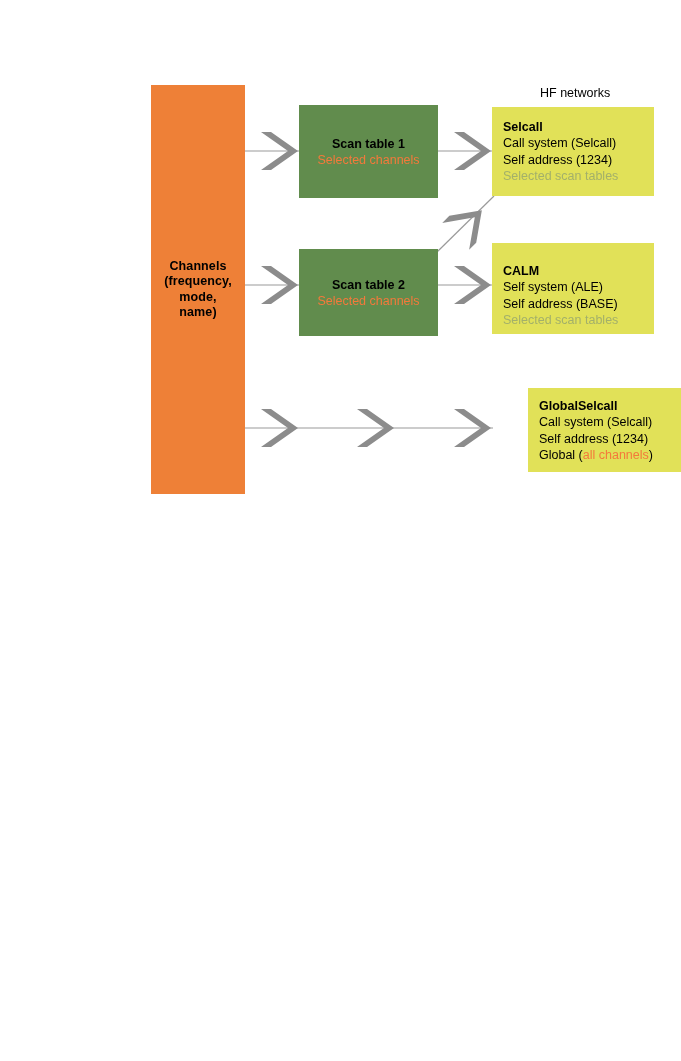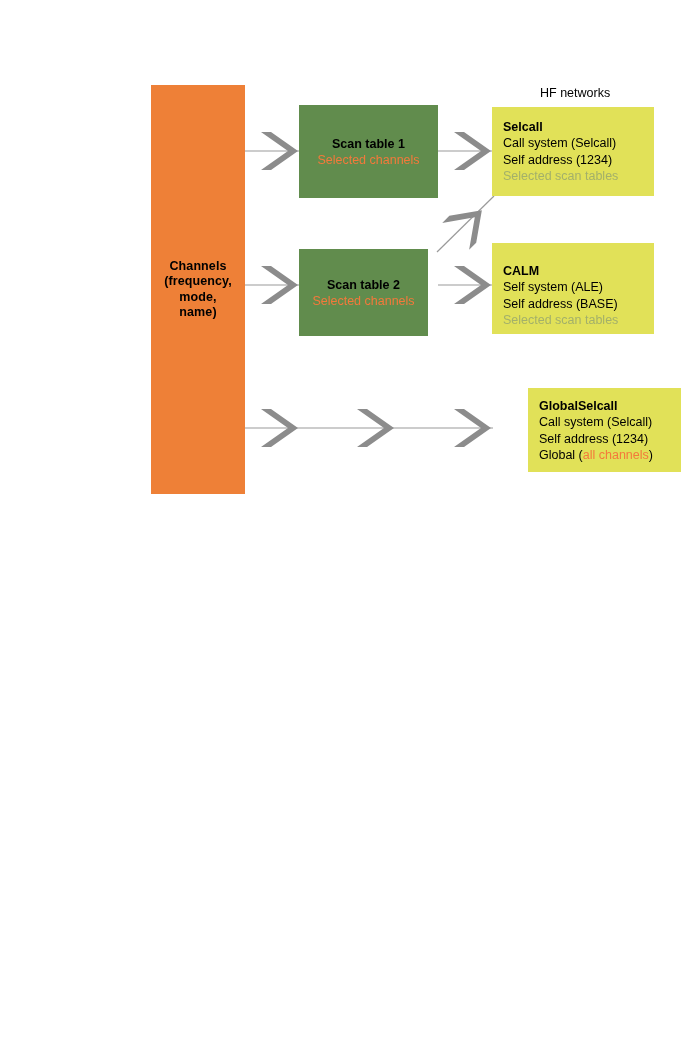--- a/index.html
+++ b/index.html
@@ -171,21 +171,21 @@
     </div>
   </div>
 
   <div class="box box-green" style="left:299px; top:105px; width:139px; height:93px;">
     <div class="green-inner">
       <span class="green-title">Scan table 1</span>
       <span class="green-sub">Selected channels</span>
     </div>
   </div>
 
-  <div class="box box-green" style="left:299px; top:249px; width:129px; height:87px;">
+  <div class="box box-green" style="left:299px; top:249px; width:139px; height:87px;">
     <div class="green-inner">
       <span class="green-title">Scan table 2</span>
       <span class="green-sub">Selected channels</span>
     </div>
   </div>
 
   <div class="box box-yellow" style="left:492px; top:107px; width:162px; height:89px;">
     <div class="yellow-inner" style="top:12px;">
       <span class="net-title">Selcall</span>
       <span class="net-line">Call system (Selcall)</span>

